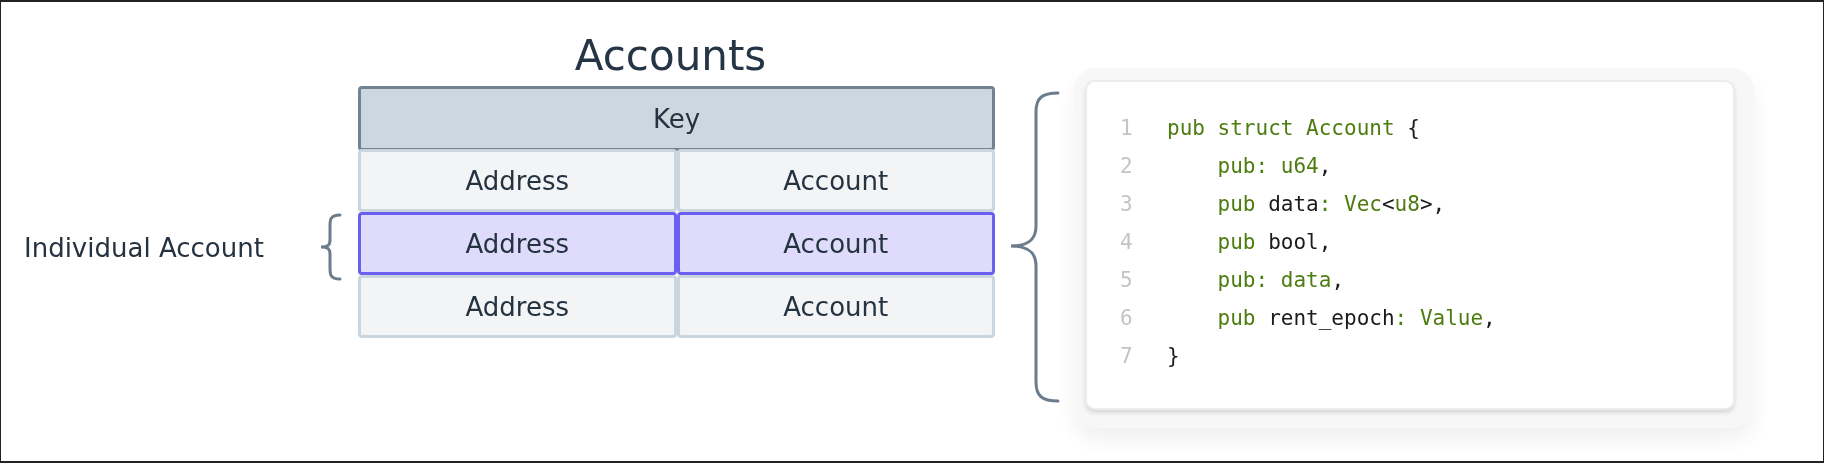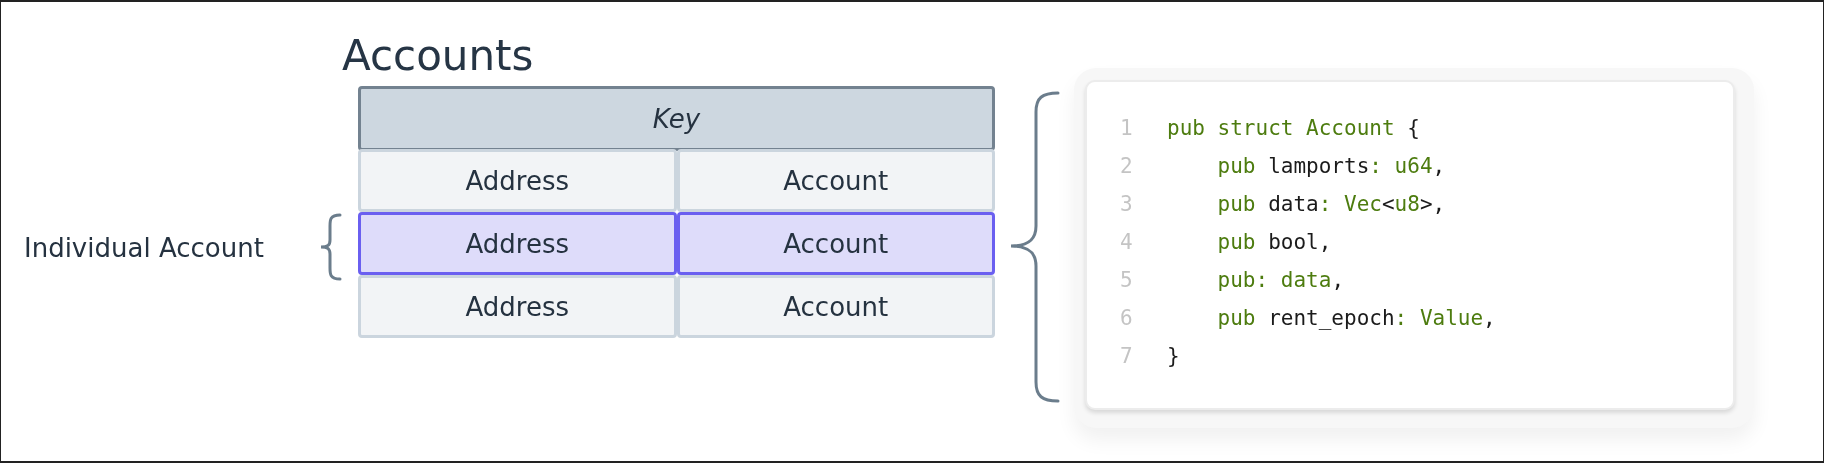--- a/index.html
+++ b/index.html
@@ -1,23 +1,23 @@
 <!DOCTYPE html>
 <html><head>
 <meta charset="utf-8">
 <style>
   html,body{margin:0;padding:0;}
   body{width:1826px;height:466px;position:relative;background:#ffffff;overflow:hidden;
        font-family:"DejaVu Sans","Liberation Sans",sans-serif;}
   .frame{position:absolute;left:0;top:0;width:1824px;height:463px;border-top:2px solid #222;border-left:1px solid #222;border-right:1px solid #222;border-bottom:2px solid #222;box-sizing:border-box;}
-  .title{position:absolute;left:342px;width:637px;top:28px;text-align:left;font-size:42px;color:#263545;line-height:56px;}
+  .title{position:absolute;left:352px;width:637px;top:28px;text-align:center;font-size:42px;color:#263545;line-height:56px;}
   .table{position:absolute;left:358px;top:86px;width:637px;}
   .row{display:flex;height:63px;}
   .cell{flex:1;display:flex;align-items:center;justify-content:center;font-size:26px;color:#253240;box-sizing:border-box;border-radius:4px;}
-  .row.header .cell{background:#cdd7e0;border:3px solid #738290;height:65px;font-style:italic;}
+  .row.header .cell{background:#cdd7e0;border:3px solid #738290;height:65px;}
   .row.plain .cell{background:#f2f4f6;border:3px solid #cbd5de;}
   .row.hl .cell{background:#dedcfa;border:3px solid #6a5ff0;}
   .side-label{position:absolute;left:24px;top:228px;font-size:26px;color:#253240;line-height:40px;}
   .brace-small{position:absolute;left:318px;top:212px;}
   .brace-big{position:absolute;left:1006px;top:90px;}
   .card-shadow{position:absolute;left:1074px;top:68px;width:680px;height:360px;border-radius:22px;background:#f7f7f7;box-shadow:0 12px 20px rgba(0,0,0,0.06);}
   .card{position:absolute;left:1085px;top:80px;width:650px;height:330px;border-radius:10px;background:#ffffff;border:2px solid #ececec;box-shadow:0 3px 4px rgba(0,0,0,0.12);box-sizing:border-box;}
   .code{position:absolute;left:1108px;top:109px;font-family:"DejaVu Sans Mono","Liberation Mono",monospace;font-size:21px;line-height:38px;}
   .line{display:flex;white-space:pre;height:38px;}
   .ln{width:59px;color:#c4c4c4;text-align:left;padding-left:12px;box-sizing:border-box;}
@@ -60,21 +60,21 @@
 </svg>
 
 <div class="card-shadow"></div>
 <div class="card"></div>
 
 <div class="code">
   <div class="line">
     <span class="ln">1</span><span class="kw">pub struct Account</span><span class="tx"> {</span>
   </div>
   <div class="line">
-    <span class="ln">2</span><span class="tx">    </span><span class="kw">pub</span><span class="tx"> lamports</span><span class="kw">: u64</span><span class="tx">,</span>
+    <span class="ln">2</span><span class="tx">    </span><span class="kw">pub</span><span class="kw">: u64</span><span class="tx">,</span>
   </div>
   <div class="line">
     <span class="ln">3</span><span class="tx">    </span><span class="kw">pub</span><span class="tx"> data</span><span class="kw">: Vec</span><span class="tx">&lt;</span><span class="kw">u8</span><span class="tx">&gt;,</span>
   </div>
   <div class="line">
     <span class="ln">4</span><span class="tx">    </span><span class="kw">pub</span><span class="tx"> bool</span><span class="tx">,</span>
   </div>
   <div class="line">
     <span class="ln">5</span><span class="tx">    </span><span class="kw">pub</span><span class="kw">: data</span><span class="tx">,</span>
   </div>

